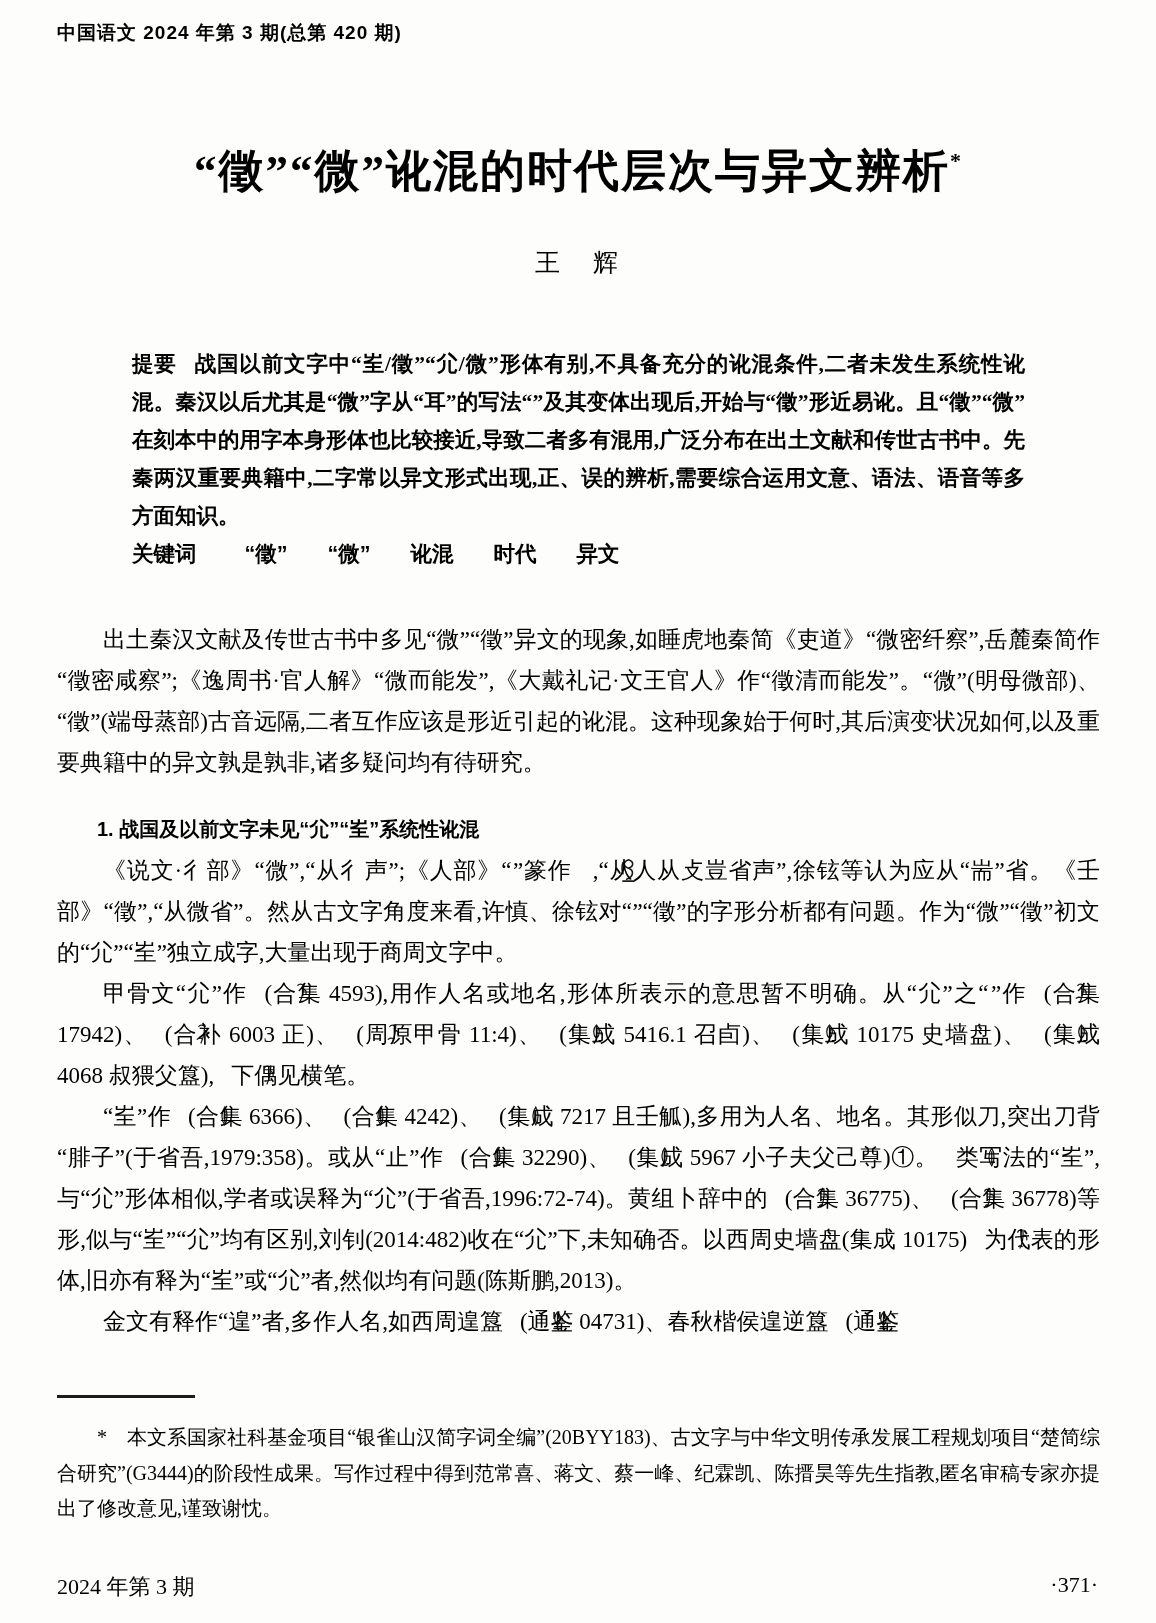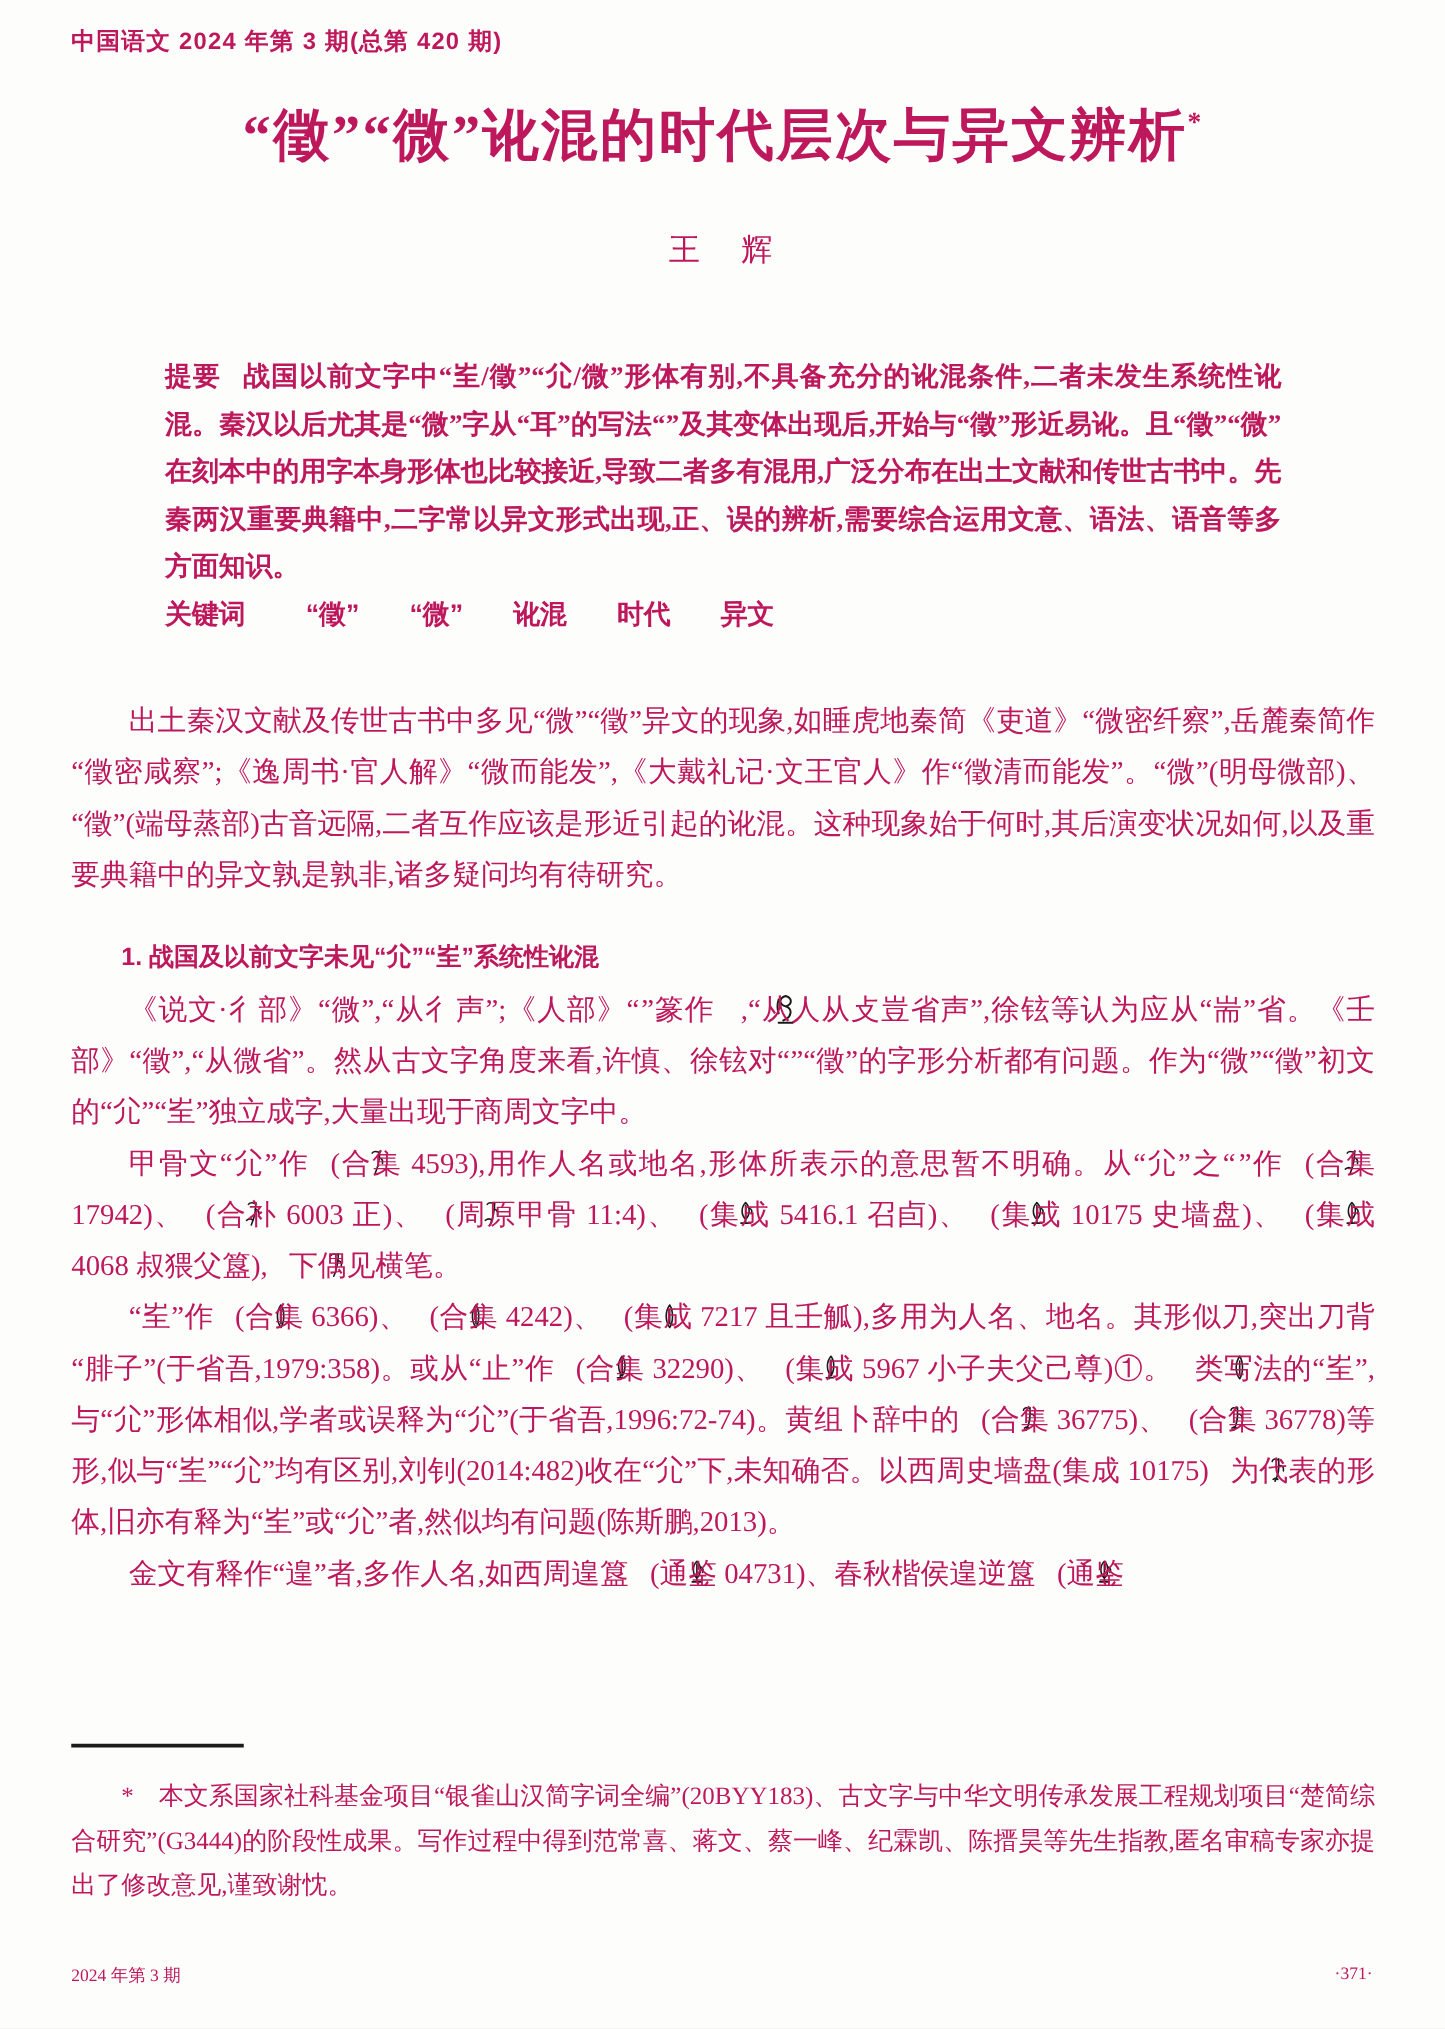--- a/index.html
+++ b/index.html
@@ -1,34 +1,34 @@
 <!DOCTYPE html>
 <html lang="zh"><head>
 <meta charset="utf-8">
 <style>
   html,body{margin:0;padding:0;background:#e8e8e6;}
   .page{
     position:relative;
     width:1156px;height:1623px;
     margin:0 auto;
     background:#fdfdfc;
-    color:#be185d;
+    color:#000000;
     font-family:"Liberation Serif","DejaVu Serif",serif;
     overflow:hidden;
     box-sizing:border-box;
   }
   .inner{padding:20px 56px 0 57px;}
   .journal-header{
     font-size:19px;
     font-weight:700;
     letter-spacing:1px;
     font-family:"Liberation Sans","DejaVu Sans",sans-serif;
   }
   .title{
-    margin-top:37px;
+    margin-top:100px;
     text-align:center;
     font-size:45px;
     font-weight:700;
     letter-spacing:2px;
     line-height:1.15;
   }
   .title sup{font-size:22px;vertical-align:18px;}
   .author{
     margin-top:48px;
     text-align:center;
@@ -72,21 +72,21 @@
     position:absolute;left:57px;right:56px;top:1395px;
   }
   .fn-rule{width:138px;height:3px;background:#1c1c1c;margin-bottom:22px;}
   .footnote{
     font-size:20px;line-height:35.5px;text-align:justify;
     text-indent:2em;margin:0;
   }
   .page-footer{
     position:absolute;left:57px;right:58px;top:1572px;
     display:flex;justify-content:space-between;
-    font-size:14px;
+    font-size:22px;
     text-align:right;
   }
 </style>
 </head>
 <body>
 
 <div class="page">
   <div class="inner">
     <div class="journal-header">中国语文 2024 年第 3 期(总第 420 期)</div>
 

